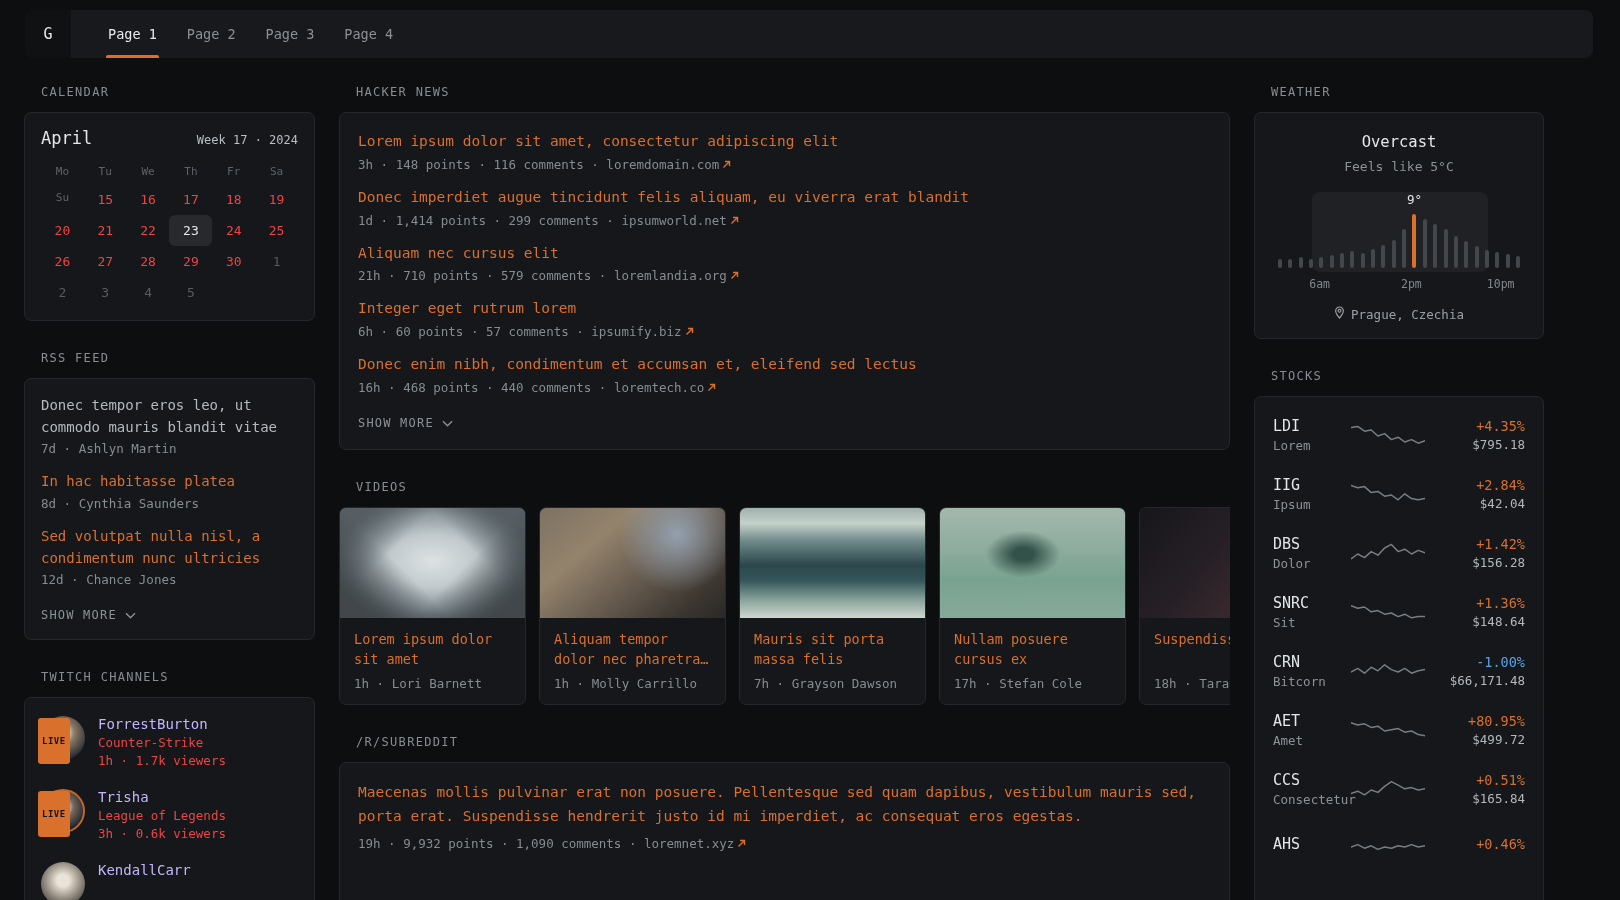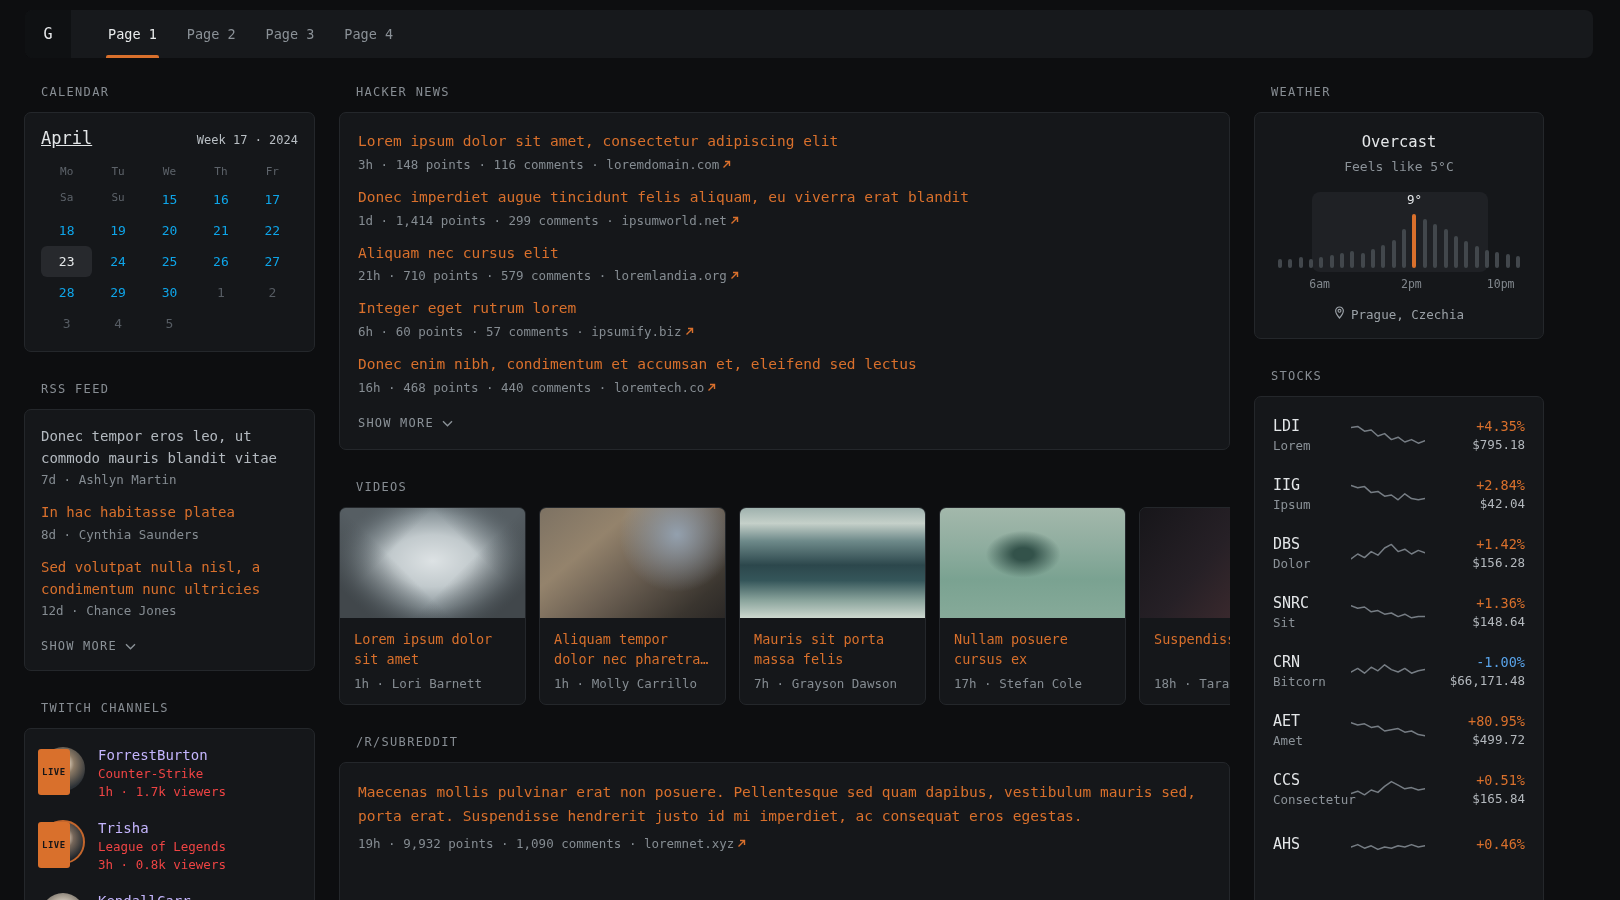--- a/index.html
+++ b/index.html
@@ -25,27 +25,27 @@
   .col-mid   { width:891px; margin-left:24px; }
   .col-right { width:290px; margin-left:24px; }
   .sec { margin-bottom:30px; }
   .sec-title { font-size:12px; font-weight:normal; letter-spacing:1.3px; color:#878d93;
     margin:0 0 13px 17px; }
   .card { background:#15171a; border:1px solid #24272b; border-radius:7px; }
 
   
   .calendar-card { padding:15px 16px 12px; }
   .cal-head { display:flex; justify-content:space-between; align-items:baseline; margin-bottom:10px; }
-  .cal-month { font-size:17px; color:#e3e6e8;text-decoration:underline; }
+  .cal-month { font-size:17px; color:#e3e6e8; }
   .cal-week { font-size:12px; color:#b9bfc4; }
-  .cal-grid { display:grid; grid-template-columns:repeat(5,1fr); }
+  .cal-grid { display:grid; grid-template-columns:repeat(6,1fr); }
   .cal-dow { height:26px; display:flex; align-items:center; justify-content:center;
     font-size:11px; color:#5d636a; }
   .cal-cell { height:31px; display:flex; align-items:center; justify-content:center;
-    font-size:13px; color:#0ea5e9; border-radius:6px; }
+    font-size:13px; color:#ef4444; border-radius:6px; }
   .cal-cell.muted { color:#565c63; }
   .cal-cell.selected { background:#27292d; color:#e6e9ea; }
 
   
   .rss-card { padding:16px; }
   .feed-item { margin-bottom:15px; cursor:pointer; }
   .feed-title { font-size:14px; line-height:1.55; color:var(--accent); }
   .feed-title.visited { color:#b4bac0; }
   .feed-meta { margin-top:3px; font-size:12.5px; color:#858c92; }
   .show-more { display:inline-flex; align-items:center; gap:8px; font-size:12px;
@@ -230,21 +230,21 @@
             </div>
           </div>
           <div class="tw-item">
             <div class="tw-avatar-wrap">
               <div class="tw-avatar av-2"></div>
               <div class="live-badge">LIVE</div>
             </div>
             <div>
               <div class="tw-name">Trisha</div>
               <div class="tw-game">League of Legends</div>
-              <div class="tw-meta">3h · 0.8k viewers</div>
+              <div class="tw-meta">3h · 0.6k viewers</div>
             </div>
           </div>
           <div class="tw-item">
             <div class="tw-avatar-wrap">
               <div class="tw-avatar av-3"></div>
             </div>
             <div>
               <div class="tw-name">KendallCarr</div>
             </div>
           </div>

